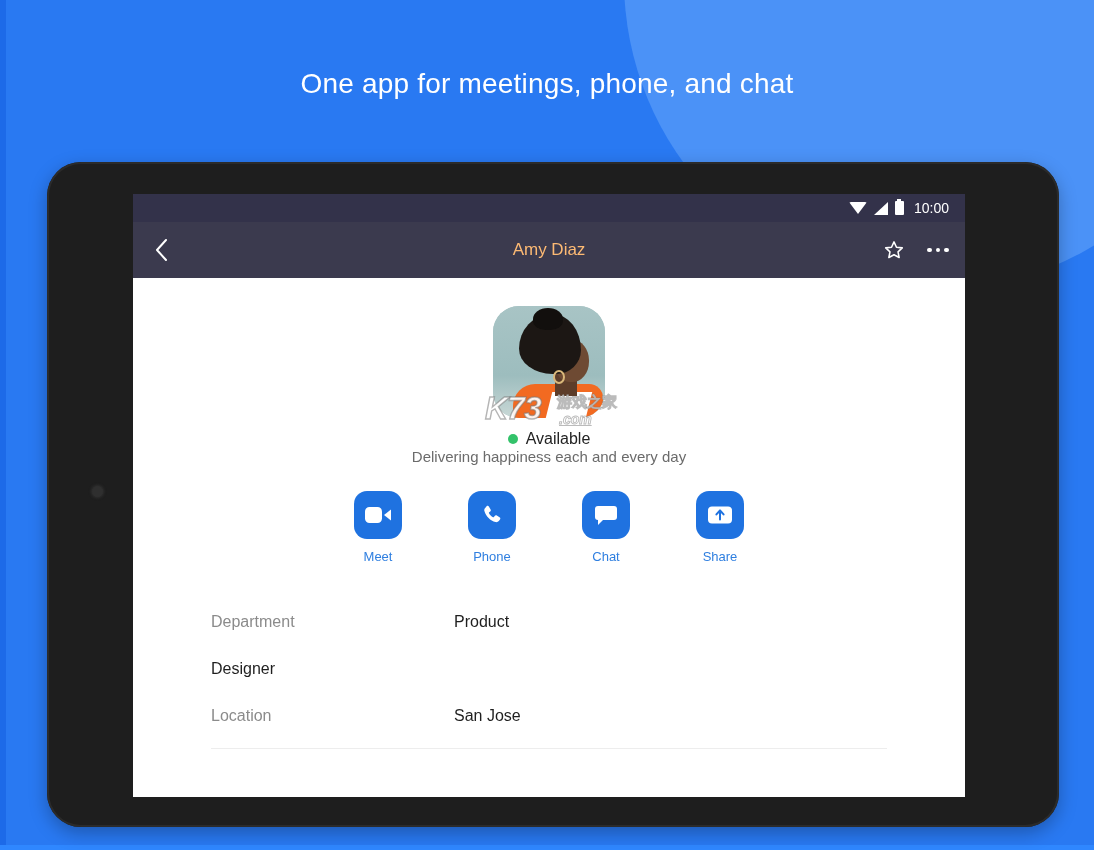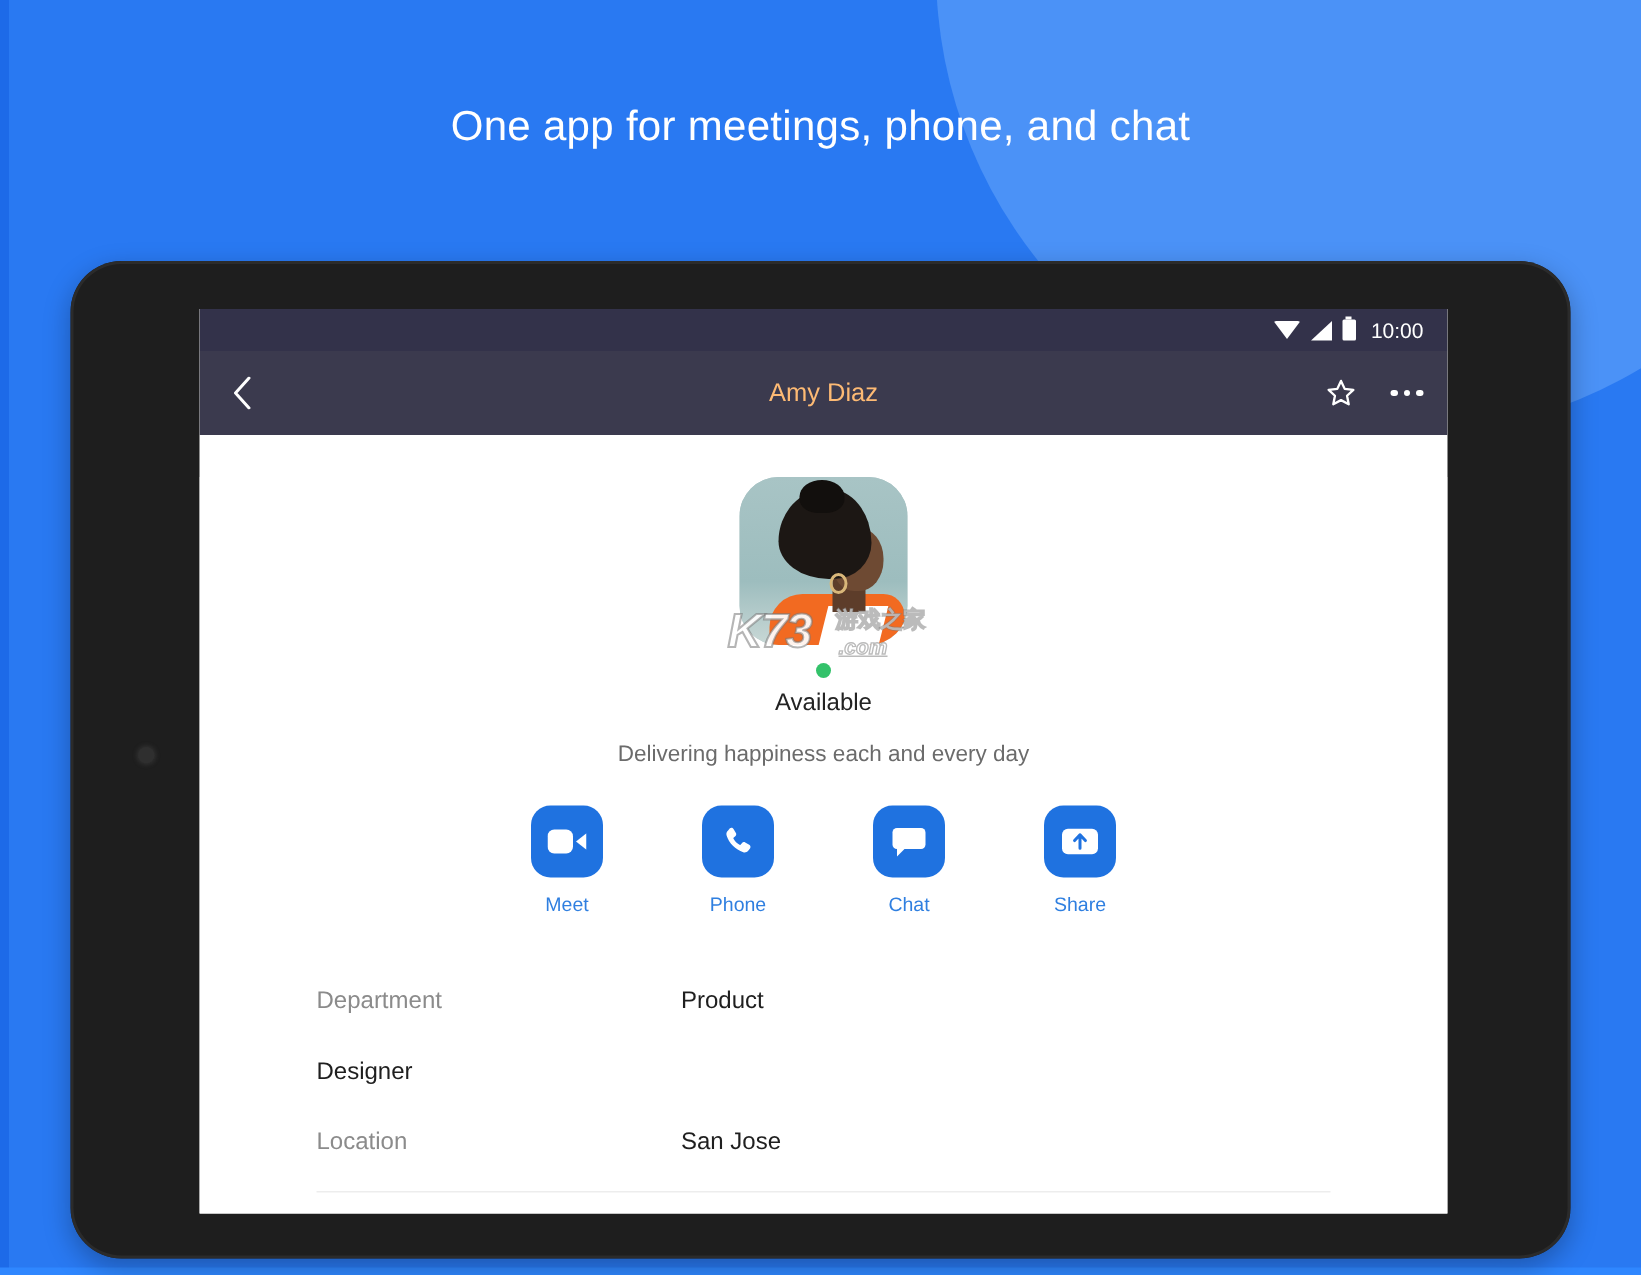--- a/index.html
+++ b/index.html
@@ -55,26 +55,27 @@
     font-size: 28px;
     font-weight: 400;
     letter-spacing: 0.2px;
     white-space: nowrap;
   }
 
   
   .tablet {
     position: absolute;
     left: 47px;
-    top: 174px;
+    top: 162px;
     width: 1000px;
     height: 665px;
     background: #1e1e1e;
     border-radius: 34px;
     box-shadow: 0 0 0 2px #2b2b2b inset, 0 6px 18px rgba(0,0,0,0.28);
+    padding-left: 12px;
   }
   .tablet-camera {
     position: absolute;
     left: 45px;
     top: 324px;
     width: 11px;
     height: 11px;
     border-radius: 50%;
     background: #2f2f2f;
     box-shadow: 0 0 3px 1px rgba(70,70,70,0.45);
@@ -319,34 +320,32 @@
     line-height: 14px;
     text-decoration: underline;
   }
 
   .status-line {
     margin-top: 12px;
     display: flex;
     align-items: center;
     justify-content: center;
     gap: 8px;
-    flex-direction: column;
   }
   .status-dot {
     width: 10px;
     height: 10px;
     border-radius: 50%;
     background: #33c26a;
   }
   .status-text {
     color: #232323;
     font-size: 16px;
   }
   .tagline {
-    margin-top: 16px;
     text-align: center;
     color: #6b6b6b;
     font-size: 15px;
   }
 
   
   .actions {
     margin-top: 26px;
     display: flex;
     justify-content: center;

